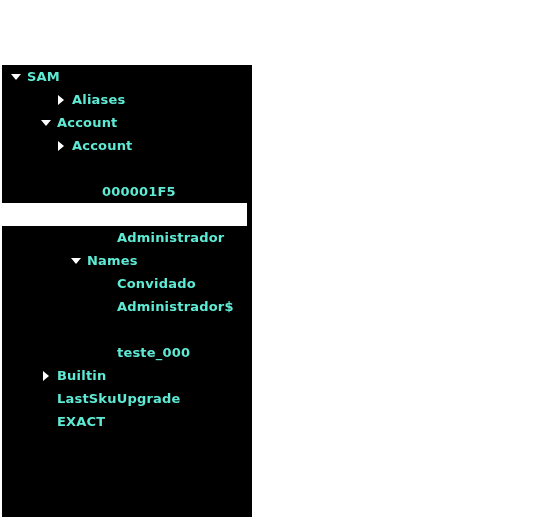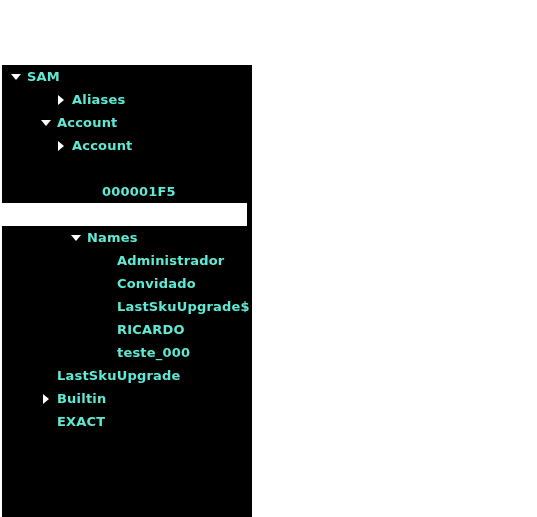--- a/index.html
+++ b/index.html
@@ -88,23 +88,23 @@
 
 <div id="root">
   <div id="tree-panel">
       <div class="tree-row"><span class="indent" style="width: 8px;"></span><span class="twisty expanded"></span><span class="row-label">SAM</span></div>
       <div class="tree-row"><span class="indent" style="width: 53px;"></span><span class="twisty collapsed"></span><span class="row-label">Aliases</span></div>
       <div class="tree-row"><span class="indent" style="width: 38px;"></span><span class="twisty expanded"></span><span class="row-label">Account</span></div>
       <div class="tree-row"><span class="indent" style="width: 53px;"></span><span class="twisty collapsed"></span><span class="row-label">Account</span></div>
       <div class="tree-row"><span class="indent" style="width: 83px;"></span><span class="twisty none"></span></div>
       <div class="tree-row"><span class="indent" style="width: 83px;"></span><span class="twisty none"></span><span class="row-label">000001F5</span></div>
       <div class="tree-row selected"><span class="indent" style="width: 83px;"></span><span class="twisty none"></span><span class="row-label"></span></div>
+      <div class="tree-row"><span class="indent" style="width: 98px;"></span><span class="twisty none"></span><span class="row-label">Administrador</span></div>
       <div class="tree-row"><span class="indent" style="width: 68px;"></span><span class="twisty expanded"></span><span class="row-label">Names</span></div>
-      <div class="tree-row"><span class="indent" style="width: 98px;"></span><span class="twisty none"></span><span class="row-label">Administrador</span></div>
       <div class="tree-row"><span class="indent" style="width: 98px;"></span><span class="twisty none"></span><span class="row-label">Convidado</span></div>
-      <div class="tree-row"><span class="indent" style="width: 98px;"></span><span class="twisty none"></span><span class="row-label">LastSkuUpgrade$</span></div>
-      <div class="tree-row"><span class="indent" style="width: 98px;"></span><span class="twisty none"></span><span class="row-label">RICARDO</span></div>
+      <div class="tree-row"><span class="indent" style="width: 98px;"></span><span class="twisty none"></span><span class="row-label">Administrador$</span></div>
+      <div class="tree-row"><span class="indent" style="width: 98px;"></span><span class="twisty none"></span></div>
       <div class="tree-row"><span class="indent" style="width: 98px;"></span><span class="twisty none"></span><span class="row-label">teste_000</span></div>
+      <div class="tree-row"><span class="indent" style="width: 38px;"></span><span class="twisty collapsed"></span><span class="row-label">Builtin</span></div>
       <div class="tree-row"><span class="indent" style="width: 38px;"></span><span class="twisty none"></span><span class="row-label">LastSkuUpgrade</span></div>
-      <div class="tree-row"><span class="indent" style="width: 38px;"></span><span class="twisty collapsed"></span><span class="row-label">Builtin</span></div>
       <div class="tree-row"><span class="indent" style="width: 38px;"></span><span class="twisty none"></span><span class="row-label">EXACT</span></div>
     </div>
 </div>
 
 </body></html>

